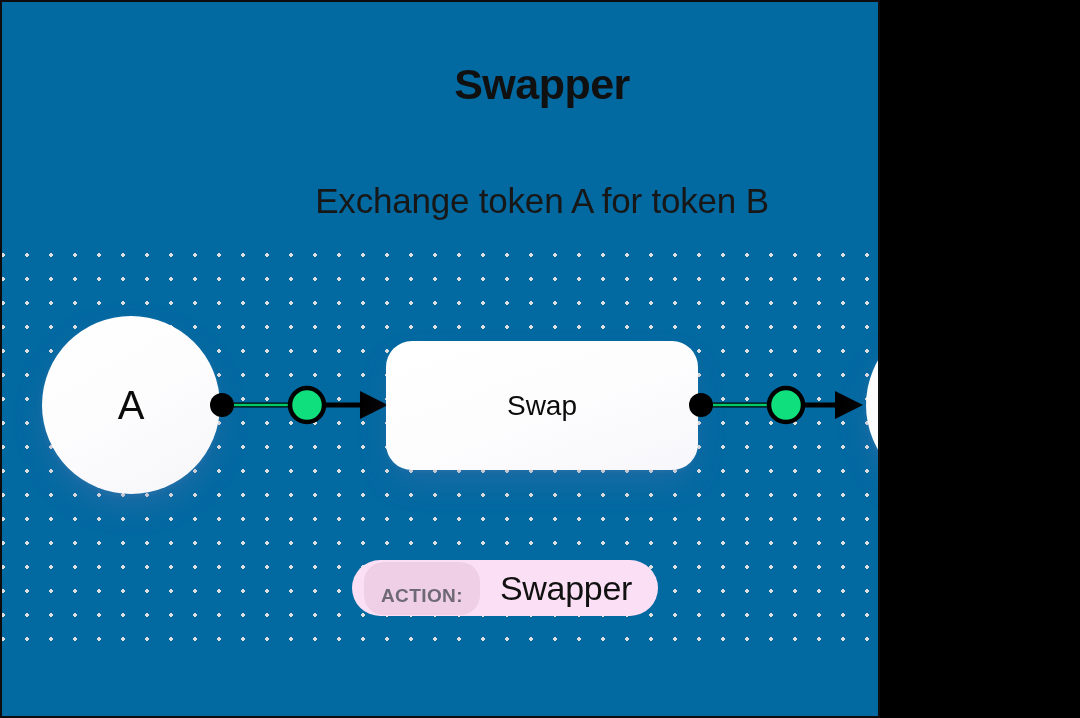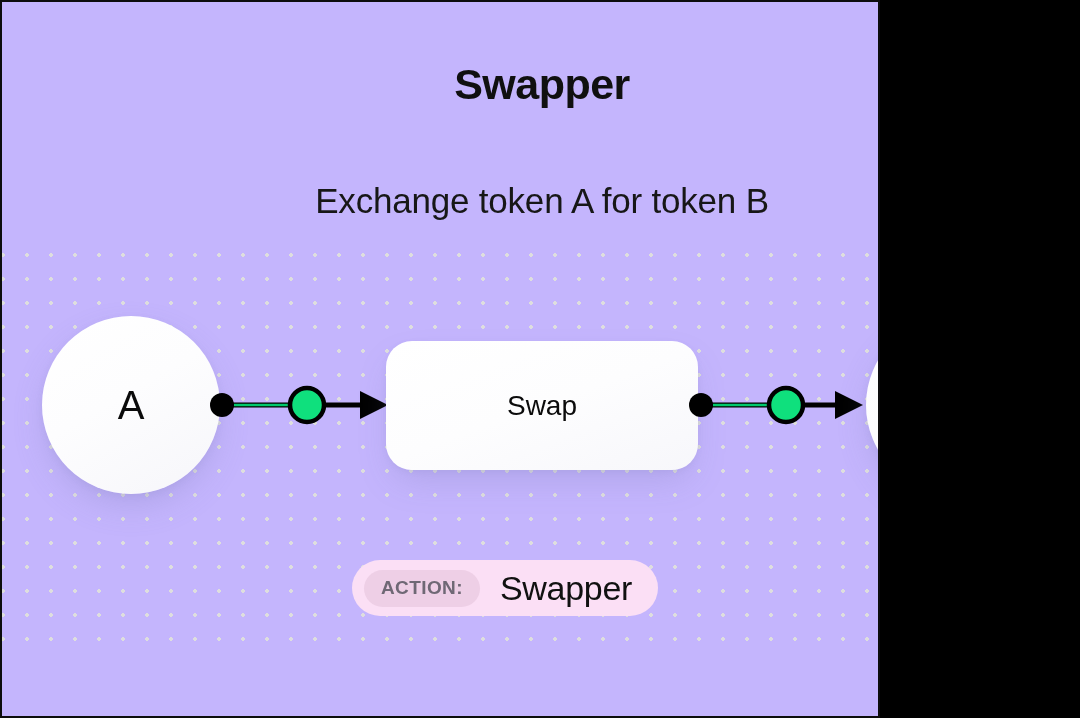--- a/index.html
+++ b/index.html
@@ -8,21 +8,21 @@
     background: #000;
   }
   body {
     font-family: "Liberation Sans", sans-serif;
   }
 
   .canvas {
     position: relative;
     width: 880px;
     height: 718px;
-    background: #c4b5fd;
+    background: #0369a1;
     overflow: hidden;
     box-sizing: border-box;
     border: 2px solid #0d0d0d;
   }
 
   
   .dotfield {
     position: absolute;
     left: 0;
     top: 232px;
@@ -132,21 +132,21 @@
     border-radius: 28px;
     background: #fbdff5;
     display: flex;
     align-items: center;
     padding: 0 26px 0 12px;
     box-sizing: border-box;
   }
   .badge-key {
     background: #eecfe6;
     border-radius: 20px;
-    padding: 7px 17px 8px;
+    padding: 23px 17px 8px;
     font-size: 19px;
     font-weight: 600;
     letter-spacing: 0.4px;
     color: #6f6875;
   }
   .badge-val {
     margin-left: 20px;
     font-size: 34px;
     font-weight: 400;
     color: #111111;

